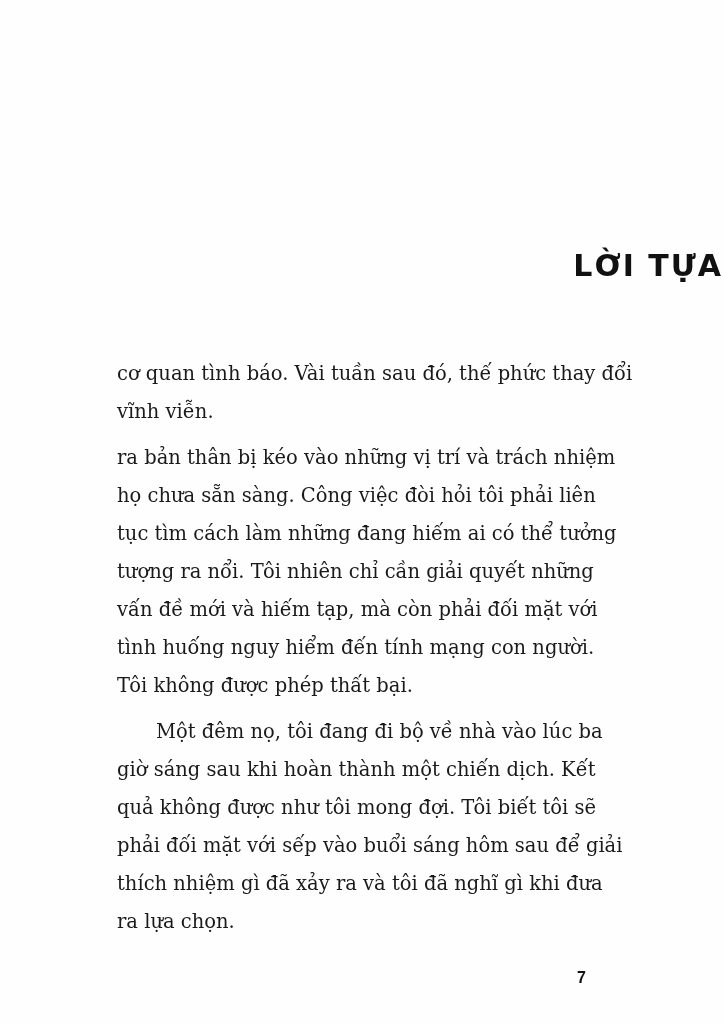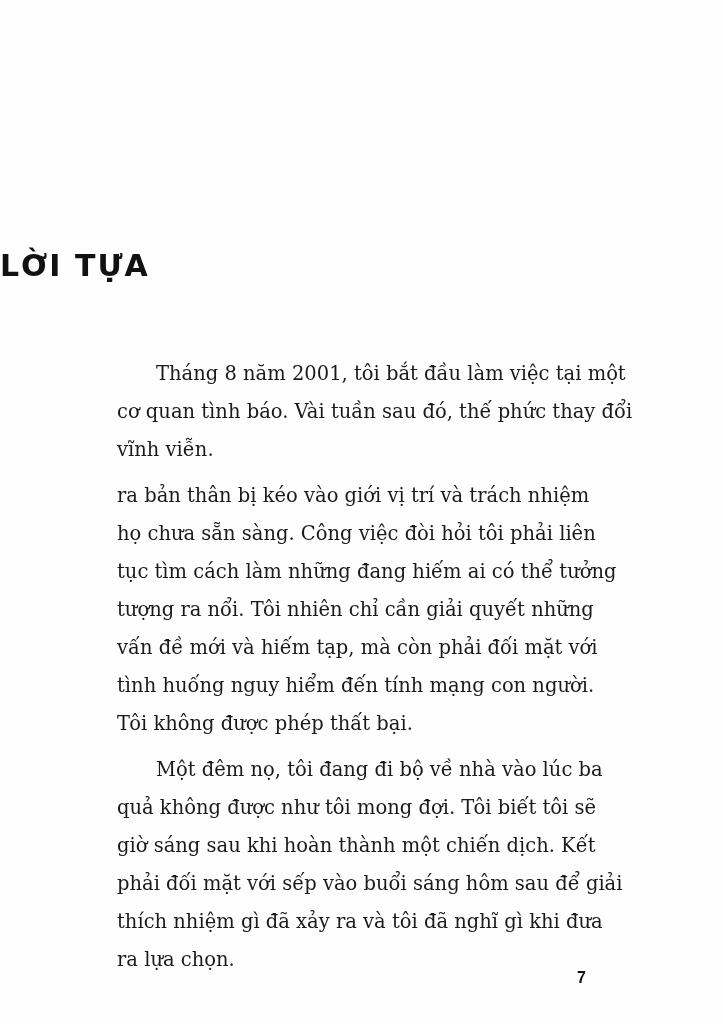--- a/index.html
+++ b/index.html
@@ -19,21 +19,21 @@
       left: 0; top: 0;
       width: 723px;
       height: 1024px;
       background: #fefefe;
     }
     .title {
       position: absolute;
       left: 0;
       width: 723px;
       top: 248px;
-      text-align: left;
+      text-align: right;
       font-family: "DejaVu Sans", sans-serif;
       font-weight: bold;
       font-size: 30px;
       letter-spacing: 2px;
       color: #111111;
       margin: 0;
     }
     .body-text {
       position: absolute;
       left: 117px;
@@ -68,39 +68,38 @@
 </head>
 <body>
 
 <div class="page">
 
   <h1 class="title">LỜI TỰA</h1>
 
   <div class="body-text">
 
     <p class="para">
-      <span class="line first">Tháng 8 năm 2001, tôi bắt đầu làm việc tại một</span>
       <span class="line">cơ quan tình báo. Vài tuần sau đó, thế phức thay đổi</span>
       <span class="line">vĩnh viễn.</span>
     </p>
 
     <p class="para">
-      <span class="line">ra bản thân bị kéo vào giới vị trí và trách nhiệm</span>
+      <span class="line">ra bản thân bị kéo vào những vị trí và trách nhiệm</span>
       <span class="line">họ chưa sẵn sàng. Công việc đòi hỏi tôi phải liên</span>
       <span class="line">tục tìm cách làm những đang hiếm ai có thể tưởng</span>
       <span class="line">tượng ra nổi. Tôi nhiên chỉ cần giải quyết những</span>
       <span class="line">vấn đề mới và hiếm tạp, mà còn phải đối mặt với</span>
       <span class="line">tình huống nguy hiểm đến tính mạng con người.</span>
       <span class="line">Tôi không được phép thất bại.</span>
     </p>
 
     <p class="para">
       <span class="line first">Một đêm nọ, tôi đang đi bộ về nhà vào lúc ba</span>
+      <span class="line">giờ sáng sau khi hoàn thành một chiến dịch. Kết</span>
       <span class="line">quả không được như tôi mong đợi. Tôi biết tôi sẽ</span>
-      <span class="line">giờ sáng sau khi hoàn thành một chiến dịch. Kết</span>
       <span class="line">phải đối mặt với sếp vào buổi sáng hôm sau để giải</span>
       <span class="line">thích nhiệm gì đã xảy ra và tôi đã nghĩ gì khi đưa</span>
       <span class="line">ra lựa chọn.</span>
     </p>
 
   </div>
 
   <div class="page-number">7</div>
 
 </div>

